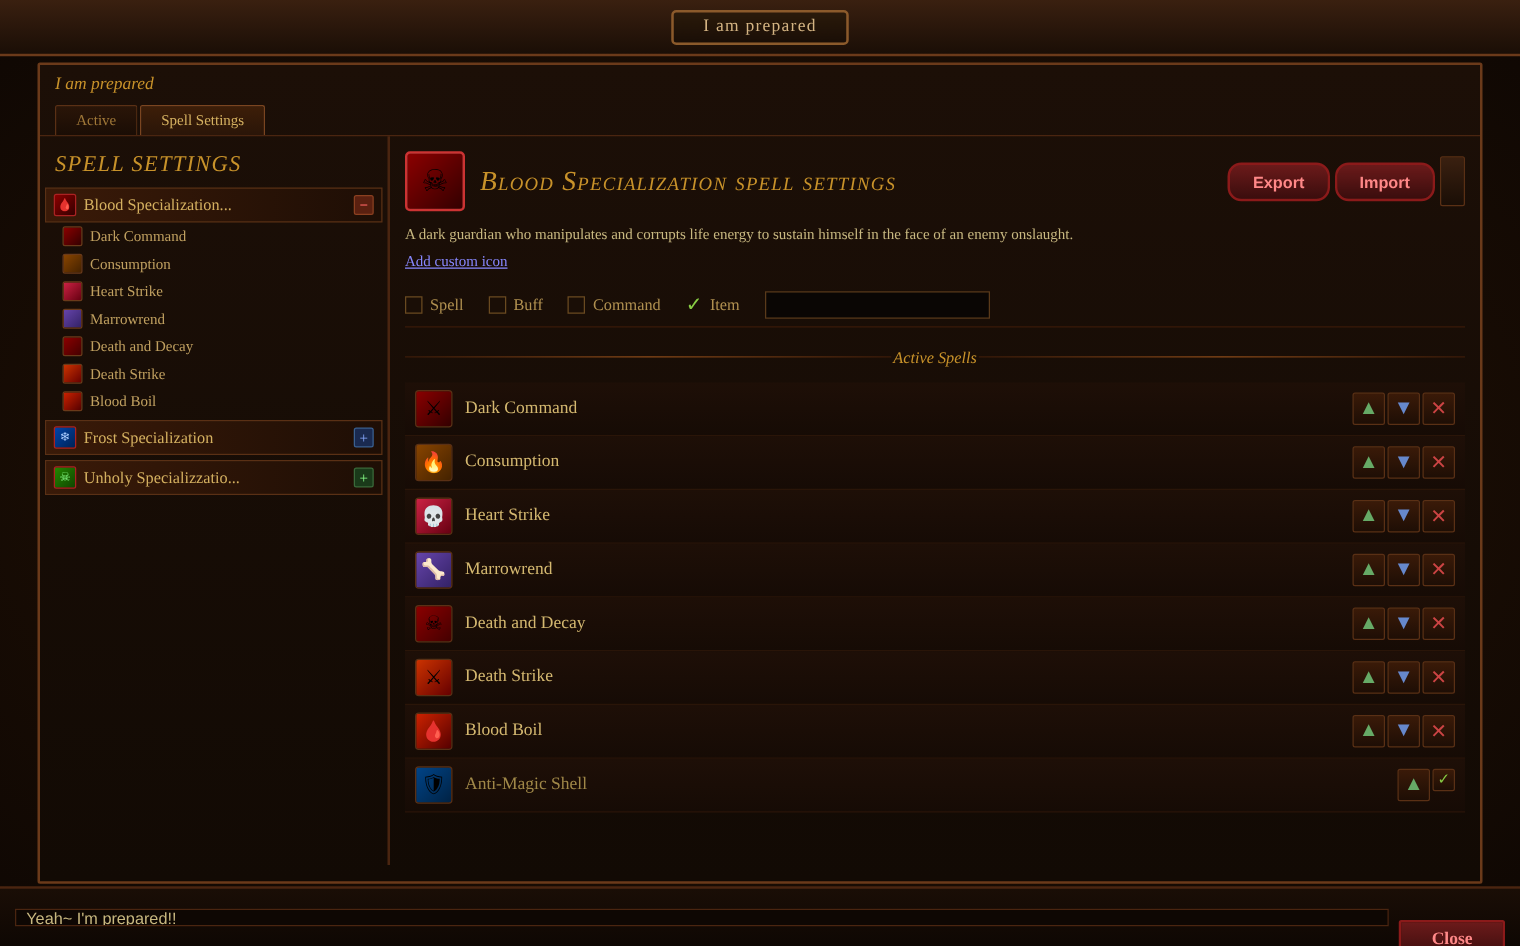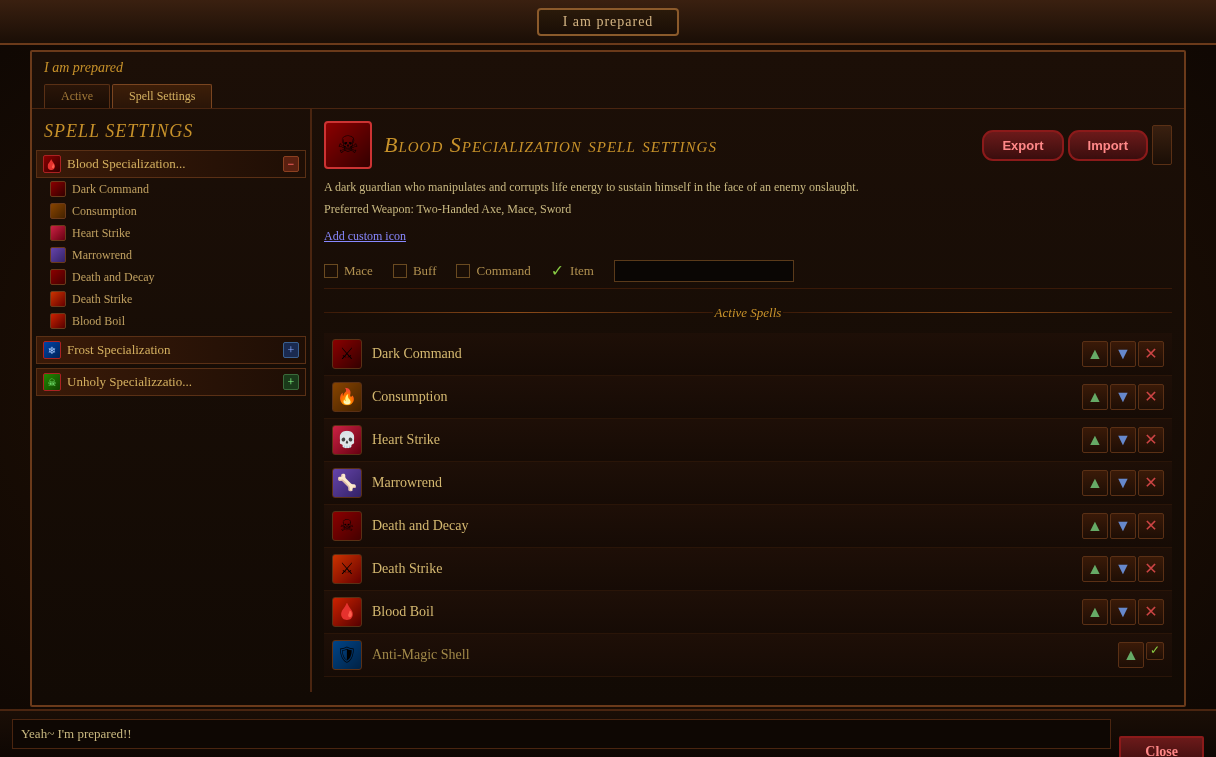--- a/index.html
+++ b/index.html
@@ -388,27 +388,27 @@
       background: linear-gradient(to bottom, #1a0e06, #0e0703);
       border-top: 2px solid #4a2510;
       display: flex;
       align-items: center;
       padding: 0 12px;
       gap: 8px;
     }
 
     .chat-input {
       flex: 1;
-      height: 30px;
+      height: 14px;
       background: #0e0703;
       border: 1px solid #4a2510;
       color: #c8b880;
       padding: 4px 8px;
       font-size: 13px;
-      font-family: Liberation Serif, serif;
+      font-family: Liberation Sans, sans-serif;
     }
 
     .close-btn {
       padding: 6px 24px;
       background: linear-gradient(to bottom, #6b1a1a, #3a0d0d);
       border: 2px solid #8b1a1a;
       color: #ff8888;
       font-size: 14px;
       cursor: pointer;
       font-family: inherit;
@@ -576,28 +576,27 @@
         <div class="spec-big-icon icon-blood-spec">☠</div>
         <div class="spec-detail-title">Blood Specialization spell settings</div>
         <div class="header-buttons">
           <button class="btn-export">Export</button>
           <button class="btn-import">Import</button>
           <div class="scroll-indicator"></div>
         </div>
       </div>
 
       <div class="spec-description">A dark guardian who manipulates and corrupts life energy to sustain himself in the face of an enemy onslaught.</div>
-      <div class="preferred-weapon">Preferred Weapon: Two-Handed Axe, Mace, Sword</div>
 
       <div class="add-custom-icon">Add custom icon</div>
 
       <div class="filters-row">
         <div class="filter-item">
           <div class="filter-checkbox"></div>
-          <span>Mace</span>
+          <span>Spell</span>
         </div>
         <div class="filter-item">
           <div class="filter-checkbox"></div>
           <span>Buff</span>
         </div>
         <div class="filter-item">
           <div class="filter-checkbox"></div>
           <span>Command</span>
         </div>
         <div class="filter-item">

